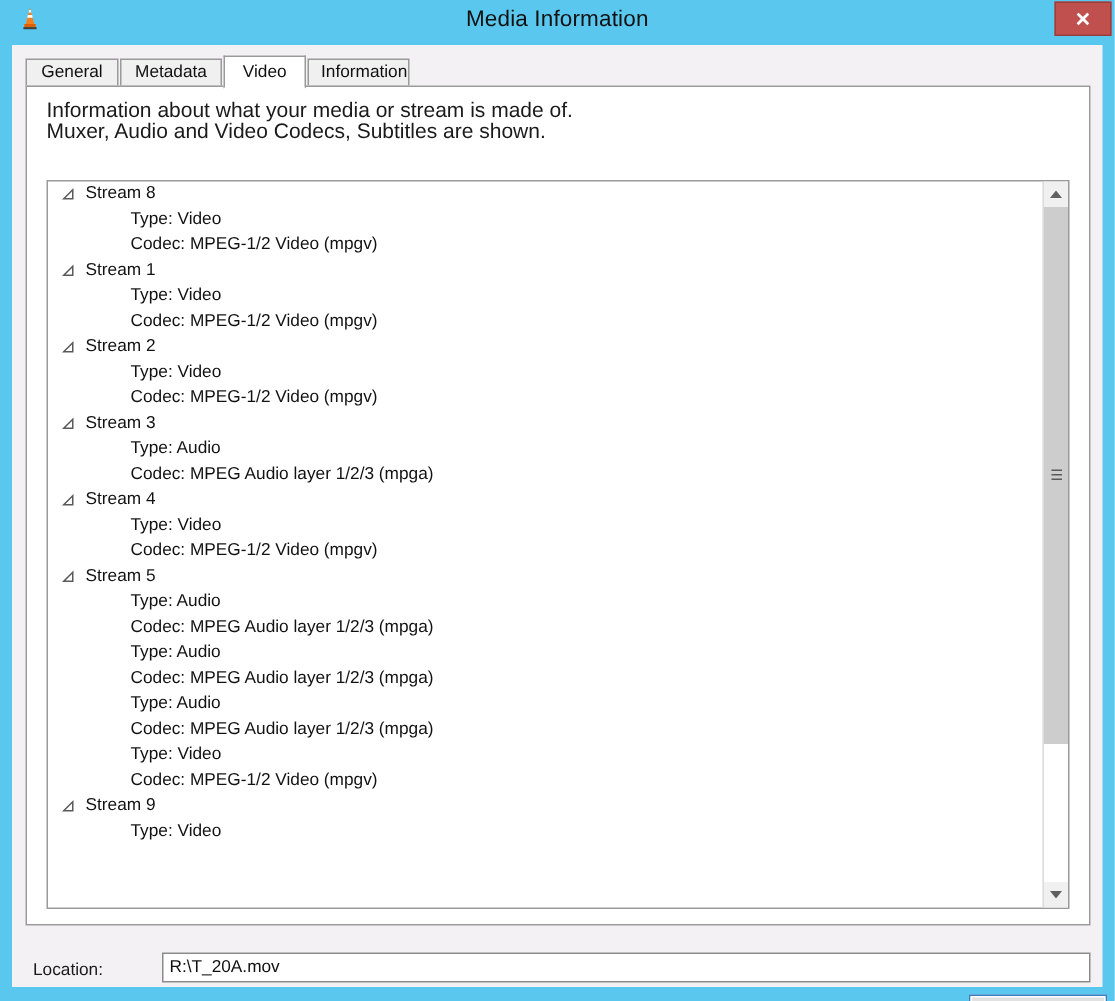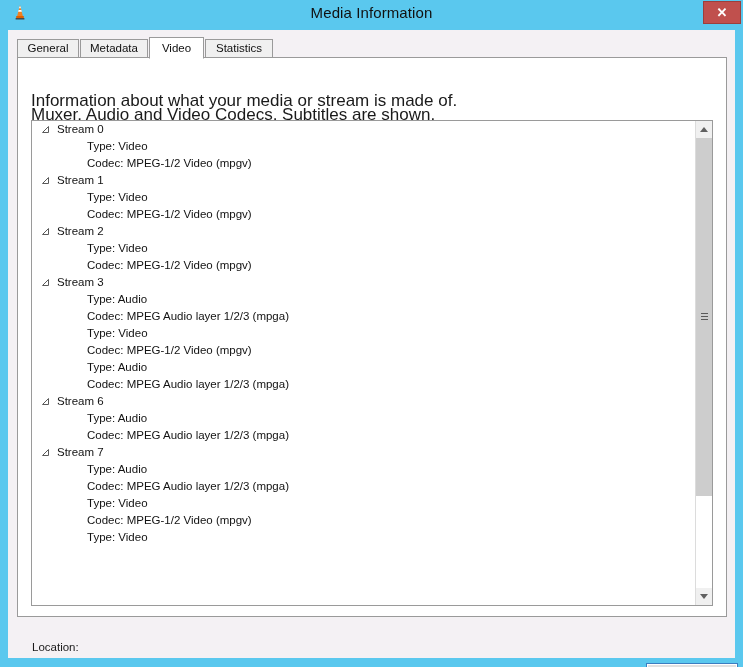--- a/index.html
+++ b/index.html
@@ -119,25 +119,24 @@
     height: 560px;
     background: #ffffff;
     border: 1px solid #9a9a9a;
     box-sizing: border-box;
   }
 
   .desc {
     position: absolute;
     left: 13px;
     top: 8px;
-    font-size: 17px;
+    font-size: 14px;
     color: #1a1a1a;
     line-height: 14px;
     white-space: pre-line;
-    margin-top: 28px;
   }
 
   
   .treebox {
     position: absolute;
     left: 13px;
     top: 62px;
     width: 682px;
     height: 486px;
     border: 1px solid #9a9a9a;
@@ -227,21 +226,21 @@
     left: 0;
     top: 375px;
     width: 16px;
     height: 92px;
     background: #ffffff;
   }
 
   
   .loc-label {
     position: absolute;
-    left: 24px;
+    left: 14px;
     top: 611px;
     font-size: 11.5px;
     color: #1a1a1a;
   }
   .loc-input {
     position: absolute;
     left: 100px;
     top: 605px;
     width: 619px;
     height: 20px;
@@ -291,35 +290,35 @@
     <div class="title-text">Media Information</div>
     <div class="close-btn">✕</div>
   </div>
 
   <div class="dialog">
 
     <div class="tabstrip">
       <div class="tab" style="left:0px;width:62px;">General</div>
       <div class="tab" style="left:63px;width:68px;">Metadata</div>
       <div class="tab selected" style="left:132px;width:55px;">Video</div>
-      <div class="tab" style="left:188px;width:68px;">Statistics</div>
+      <div class="tab" style="left:188px;width:68px;">Information</div>
     </div>
 
     <div class="tabpanel">
 
       <div class="desc">Information about what your media or stream is made of.
 Muxer, Audio and Video Codecs, Subtitles are shown.</div>
 
       <div class="treebox">
         <div class="treeinner" id="tree-inner">
             <div class="tnode parent"><span class="expander">
                 <svg width="9" height="9" viewBox="0 0 9 9">
                   <polygon points="7.5,1.5 7.5,7.5 1.5,7.5" fill="none" stroke="#5a5a5a" stroke-width="1"></polygon>
                 </svg>
-              </span><span>Stream 0</span></div>
+              </span><span>Stream 8</span></div>
             <div class="tnode child"><span>Type: Video</span></div>
             <div class="tnode child"><span>Codec: MPEG-1/2 Video (mpgv)</span></div>
             <div class="tnode parent"><span class="expander">
                 <svg width="9" height="9" viewBox="0 0 9 9">
                   <polygon points="7.5,1.5 7.5,7.5 1.5,7.5" fill="none" stroke="#5a5a5a" stroke-width="1"></polygon>
                 </svg>
               </span><span>Stream 1</span></div>
             <div class="tnode child"><span>Type: Video</span></div>
             <div class="tnode child"><span>Codec: MPEG-1/2 Video (mpgv)</span></div>
             <div class="tnode parent"><span class="expander">
@@ -329,40 +328,45 @@
               </span><span>Stream 2</span></div>
             <div class="tnode child"><span>Type: Video</span></div>
             <div class="tnode child"><span>Codec: MPEG-1/2 Video (mpgv)</span></div>
             <div class="tnode parent"><span class="expander">
                 <svg width="9" height="9" viewBox="0 0 9 9">
                   <polygon points="7.5,1.5 7.5,7.5 1.5,7.5" fill="none" stroke="#5a5a5a" stroke-width="1"></polygon>
                 </svg>
               </span><span>Stream 3</span></div>
             <div class="tnode child"><span>Type: Audio</span></div>
             <div class="tnode child"><span>Codec: MPEG Audio layer 1/2/3 (mpga)</span></div>
-            <div class="tnode child"><span>Type: Video</span></div>
-            <div class="tnode child"><span>Codec: MPEG-1/2 Video (mpgv)</span></div>
+            <div class="tnode parent"><span class="expander">
+                <svg width="9" height="9" viewBox="0 0 9 9">
+                  <polygon points="7.5,1.5 7.5,7.5 1.5,7.5" fill="none" stroke="#5a5a5a" stroke-width="1"></polygon>
+                </svg>
+              </span><span>Stream 4</span></div>
+            <div class="tnode child"><span>Type: Video</span></div>
+            <div class="tnode child"><span>Codec: MPEG-1/2 Video (mpgv)</span></div>
+            <div class="tnode parent"><span class="expander">
+                <svg width="9" height="9" viewBox="0 0 9 9">
+                  <polygon points="7.5,1.5 7.5,7.5 1.5,7.5" fill="none" stroke="#5a5a5a" stroke-width="1"></polygon>
+                </svg>
+              </span><span>Stream 5</span></div>
             <div class="tnode child"><span>Type: Audio</span></div>
             <div class="tnode child"><span>Codec: MPEG Audio layer 1/2/3 (mpga)</span></div>
-            <div class="tnode parent"><span class="expander">
-                <svg width="9" height="9" viewBox="0 0 9 9">
-                  <polygon points="7.5,1.5 7.5,7.5 1.5,7.5" fill="none" stroke="#5a5a5a" stroke-width="1"></polygon>
-                </svg>
-              </span><span>Stream 6</span></div>
             <div class="tnode child"><span>Type: Audio</span></div>
             <div class="tnode child"><span>Codec: MPEG Audio layer 1/2/3 (mpga)</span></div>
-            <div class="tnode parent"><span class="expander">
-                <svg width="9" height="9" viewBox="0 0 9 9">
-                  <polygon points="7.5,1.5 7.5,7.5 1.5,7.5" fill="none" stroke="#5a5a5a" stroke-width="1"></polygon>
-                </svg>
-              </span><span>Stream 7</span></div>
             <div class="tnode child"><span>Type: Audio</span></div>
             <div class="tnode child"><span>Codec: MPEG Audio layer 1/2/3 (mpga)</span></div>
             <div class="tnode child"><span>Type: Video</span></div>
             <div class="tnode child"><span>Codec: MPEG-1/2 Video (mpgv)</span></div>
+            <div class="tnode parent"><span class="expander">
+                <svg width="9" height="9" viewBox="0 0 9 9">
+                  <polygon points="7.5,1.5 7.5,7.5 1.5,7.5" fill="none" stroke="#5a5a5a" stroke-width="1"></polygon>
+                </svg>
+              </span><span>Stream 9</span></div>
             <div class="tnode child"><span>Type: Video</span></div>
           </div>
 
         <div class="vscroll">
           <div class="sb-arrow up">
             <svg width="8" height="5" viewBox="0 0 8 5">
                 <polygon points="4,0 8,5 0,5" fill="#606060"></polygon>
               </svg>
           </div>
           <div class="sb-track-lower"></div>
@@ -376,17 +380,18 @@
           <div class="sb-arrow down">
             <svg width="8" height="5" viewBox="0 0 8 5">
                 <polygon points="0,0 8,0 4,5" fill="#606060"></polygon>
               </svg>
           </div>
         </div>
       </div>
     </div>
 
     <div class="loc-label">Location:</div>
+    <input class="loc-input" type="text" readonly="" value="R:\T_20A.mov" style="">
 
     <button class="btn-close">Close</button>
 
   </div>
 </div>
 
 </body></html>

